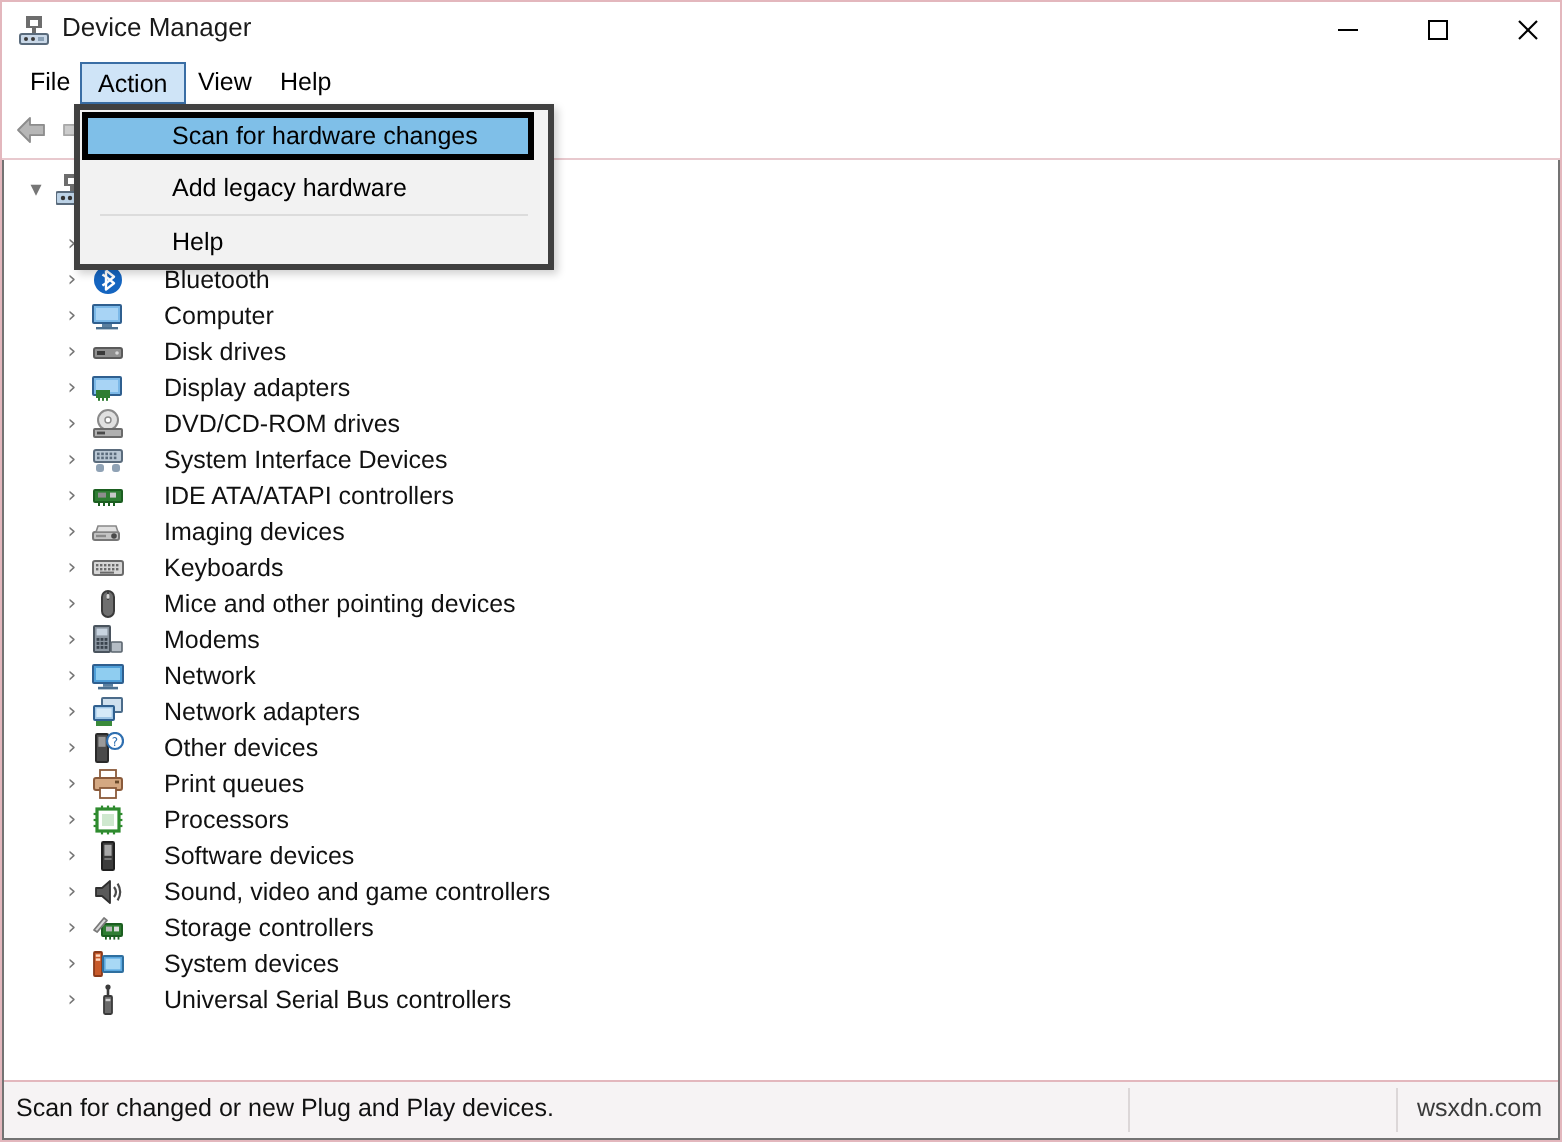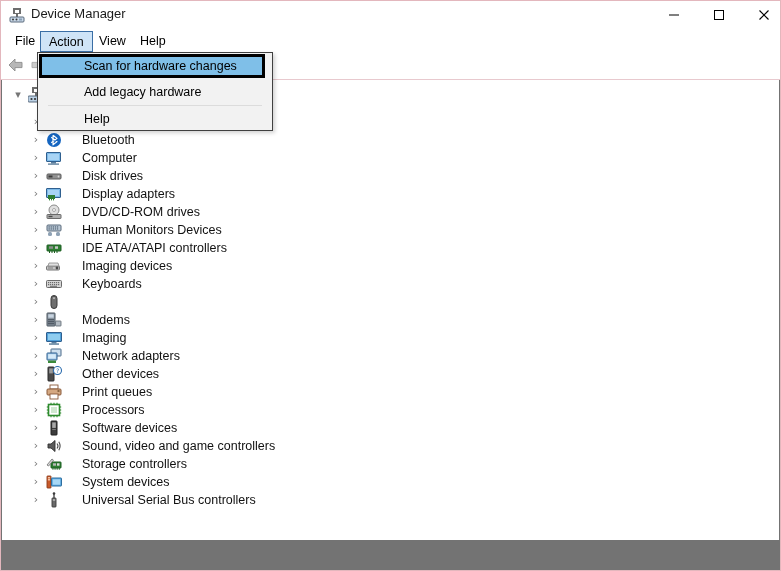--- a/index.html
+++ b/index.html
@@ -156,21 +156,21 @@
   .trow.child .tlabel { left: 80px; }
 
   
   #dropdown {
     position: absolute;
     left: 36px;
     top: 51px;
     width: 234px;
     height: 77px;
     background: #f2f2f2;
-    border: 1px solid #404040;
+    border: 3px solid #404040;
     box-shadow: 2px 2px 4px rgba(0,0,0,0.18);
     z-index: 50;
     text-decoration: underline;
   }
   .dd-item {
     position: absolute;
     left: 0;
     width: 234px;
     height: 24px;
     line-height: 24px;
@@ -413,21 +413,21 @@
             <rect x="2.5" y="6.3" width="1.3" height="1.3"></rect>
             <rect x="4.6" y="6.3" width="1.3" height="1.3"></rect>
             <rect x="6.7" y="6.3" width="1.3" height="1.3"></rect>
             <rect x="8.8" y="6.3" width="1.3" height="1.3"></rect>
             <rect x="10.9" y="6.3" width="1.3" height="1.3"></rect>
           </g>
           <rect x="2" y="10" width="4" height="4" rx="1.5" fill="#8fa2b5"></rect>
           <rect x="10" y="10" width="4" height="4" rx="1.5" fill="#8fa2b5"></rect>
         </svg>
       </span>
-      <span class="tlabel">Human Monitors Devices</span>
+      <span class="tlabel">System Interface Devices</span>
     </div>
 
     <div class="trow child" style="top:159px;">
       <span class="chev">›</span>
       <span class="ticon">
         <svg width="16" height="16" viewBox="0 0 16 16">
           <rect x="1" y="5" width="14" height="6" rx="0.5" fill="#2e7d32" stroke="#1b5e20" stroke-width="1"></rect>
           <rect x="3" y="6.3" width="4" height="2.5" fill="#8d8d8d"></rect>
           <rect x="9" y="6.3" width="3" height="2.5" fill="#c8c8c8"></rect>
           <g fill="#1b5e20">
@@ -481,20 +481,21 @@
 
     <div class="trow child" style="top:213px;">
       <span class="chev">›</span>
       <span class="ticon">
         <svg width="16" height="16" viewBox="0 0 16 16">
           <rect x="5" y="1.5" width="6" height="13" rx="3" fill="#6f6f6f" stroke="#3a3a3a" stroke-width="1"></rect>
           <line x1="8" y1="2" x2="8" y2="6" stroke="#3a3a3a" stroke-width="0.9"></line>
           <rect x="7.3" y="3" width="1.4" height="2.4" rx="0.7" fill="#d8d8d8"></rect>
         </svg>
       </span>
+      <span class="tlabel">Mice and other pointing devices</span>
     </div>
 
     <div class="trow child" style="top:231px;">
       <span class="chev">›</span>
       <span class="ticon">
         <svg width="16" height="16" viewBox="0 0 16 16">
           <rect x="1" y="1" width="8" height="13" rx="0.5" fill="#8a95a0" stroke="#4a545e" stroke-width="1"></rect>
           <rect x="2.3" y="2.3" width="5.4" height="3.4" fill="#c8d4e0"></rect>
           <g fill="#39434d">
             <rect x="2.3" y="7" width="1.4" height="1.4"></rect>
@@ -516,21 +517,21 @@
     <div class="trow child" style="top:249px;">
       <span class="chev">›</span>
       <span class="ticon">
         <svg width="16" height="16" viewBox="0 0 16 16">
           <rect x="0.5" y="2.5" width="15" height="9" rx="0.5" fill="#4f9fd8" stroke="#2f5f8f" stroke-width="1"></rect>
           <rect x="2" y="4" width="12" height="6" fill="#8fcdf0"></rect>
           <rect x="5.5" y="12" width="5" height="1.4" fill="#5a7f9f"></rect>
           <rect x="3" y="13.4" width="10" height="1.3" fill="#4a6f8f"></rect>
         </svg>
       </span>
-      <span class="tlabel">Imaging</span>
+      <span class="tlabel">Network</span>
     </div>
 
     <div class="trow child" style="top:267px;">
       <span class="chev">›</span>
       <span class="ticon">
         <svg width="16" height="16" viewBox="0 0 16 16">
           <rect x="5" y="1" width="10" height="7" rx="0.5" fill="#cfe0ee" stroke="#4a6b8a" stroke-width="1"></rect>
           <rect x="1" y="5" width="10" height="7" rx="0.5" fill="#9fc6e6" stroke="#2f5f8f" stroke-width="1"></rect>
           <rect x="2.2" y="6.2" width="7.6" height="4.3" fill="#d6eaf8"></rect>
           <rect x="2" y="12.5" width="8" height="2.5" fill="#3a8a3a"></rect>
@@ -667,14 +668,20 @@
     </div>
     <div class="dd-item" id="dd-add">
       <span class="dd-label">Add legacy hardware</span>
     </div>
     <div id="dd-sep"></div>
     <div class="dd-item" id="dd-help">
       <span class="dd-label">Help</span>
     </div>
   </div>
 
+  <div id="statusbar">
+    <span id="status-text">Scan for changed or new Plug and Play devices.</span>
+    <div class="sb-div" id="sb-div1"></div>
+    <div class="sb-div" id="sb-div2"></div>
+    <span id="watermark">wsxdn.com</span>
+  </div>
 
 </div>
 
 </body></html>

